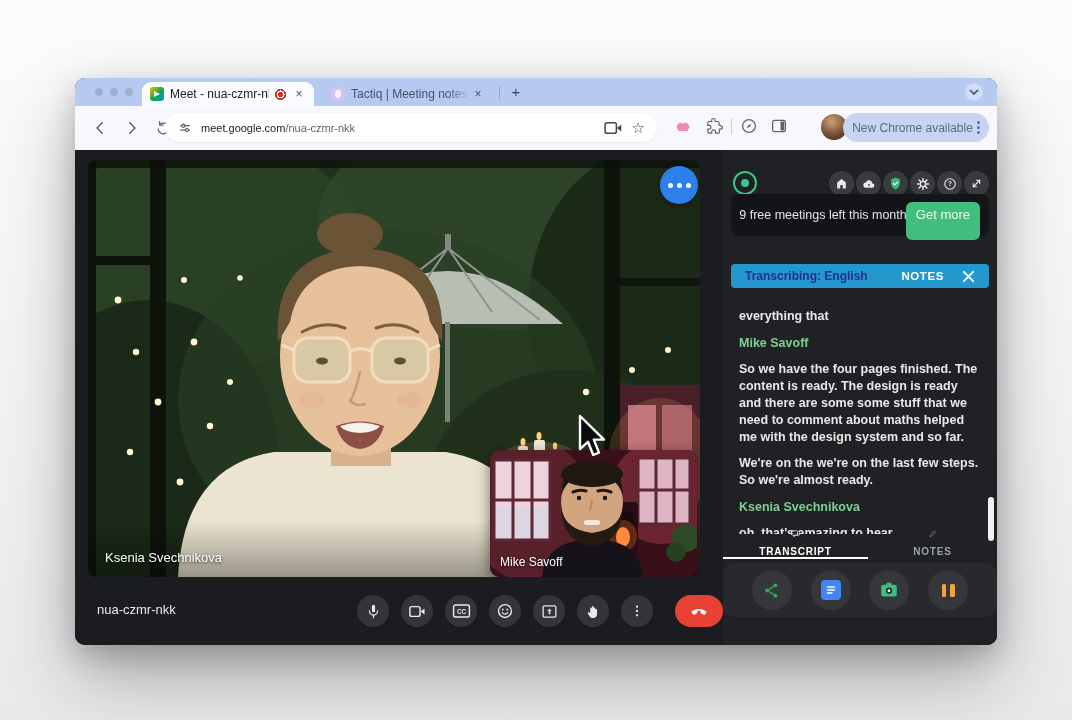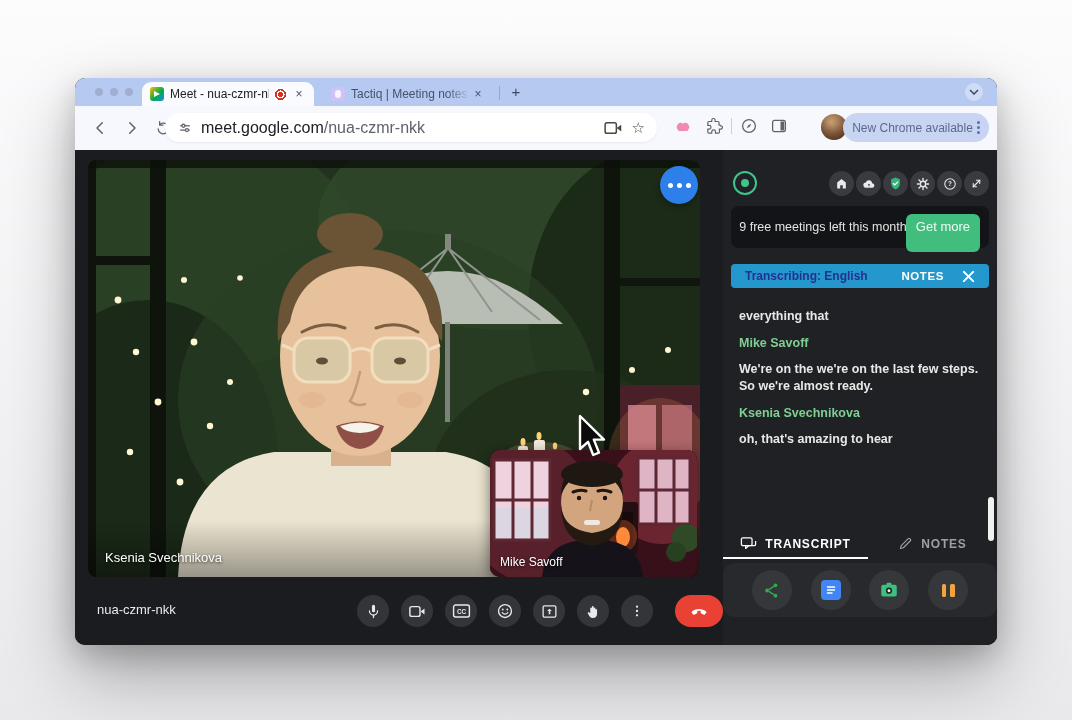--- a/index.html
+++ b/index.html
@@ -31,21 +31,21 @@
   .favicon.tactiq:after{content:"";position:absolute;left:4px;top:3px;width:6px;height:8px;border-radius:3px;background:#f6f3ff;}
   .rec{width:15px;height:15px;border-radius:50%;flex:none;margin:0 4px;background:radial-gradient(circle,#d93025 0 2.5px,#ffffff 2.5px 4px,#d93025 4px 5.5px,#ffffff 5.5px);}
   .tab-x{font-size:12px;color:#49536a;flex:none;width:14px;text-align:center;line-height:14px;border-radius:50%;}
   .tab-sep{position:absolute;left:424px;top:8px;width:1px;height:14px;background:#93a8d6;}
   .newtab-btn{position:absolute;left:432px;top:5px;width:18px;height:18px;font-size:15px;line-height:17px;text-align:center;color:#3a4763;}
   .strip-chevron{position:absolute;right:14px;top:5px;width:18px;height:18px;border-radius:50%;background:rgba(255,255,255,.35);display:flex;align-items:center;justify-content:center;}
   
   .toolbar{position:absolute;left:0;top:28px;width:100%;height:44px;background:var(--toolbar,#f6f8fd);}
   .nav-ic{position:absolute;top:13px;width:18px;height:18px;color:#5f6368;}
   .addressbar{position:absolute;left:90px;top:7px;width:492px;height:29px;background:#ffffff;border-radius:15px;display:flex;align-items:center;padding:0 12px;box-shadow:0 1px 2px rgba(60,70,100,.08);}
-  .addressbar .url{font-size:16px;margin-left:8px;flex:1;white-space:nowrap;overflow:hidden;}
+  .addressbar .url{font-size:11px;margin-left:8px;flex:1;white-space:nowrap;overflow:hidden;}
   .url .host{color:#202124;}
   .url .path{color:#5f6368;}
   .star-glyph{font-size:15px;color:#454746;margin-left:10px;}
   .ext-row{position:absolute;top:10px;display:flex;align-items:center;}
   .tb-sep{width:1px;height:16px;background:#c8cfdd;margin:0 8px;}
   .avatar{position:absolute;left:746px;top:8px;width:26px;height:26px;border-radius:50%;background:radial-gradient(circle at 38% 32%,#c9a076,#8a5f3f 62%,#553a26 100%);box-shadow:inset 0 -8px 8px rgba(40,20,5,.35);}
   .update-pill{position:absolute;left:768px;top:7px;width:146px;height:29px;border-radius:15px;background:#c7d5f2;display:flex;align-items:center;justify-content:center;gap:4px;font-size:12px;color:#5a6a8d;}
   .vdots{display:inline-flex;flex-direction:column;gap:2px;}
   .vdots i{width:3px;height:3px;border-radius:50%;background:#5672b6;display:block;}
   
@@ -61,32 +61,32 @@
   .meet-code{position:absolute;left:22px;top:452px;color:#e8eaed;font-size:13px;}
   .controls{position:absolute;left:282px;top:445px;display:flex;align-items:center;gap:12px;}
   .ctl{width:32px;height:32px;border-radius:50%;background:#333538;display:flex;align-items:center;justify-content:center;flex:none;}
   .endcall{width:48px;height:32px;border-radius:16px;background:var(--end-call-red,#e94235);display:flex;align-items:center;justify-content:center;margin-left:10px;}
   
   .panel{position:absolute;left:648px;top:0;width:274px;height:495px;background:#202124;}
   .tq-logo{position:absolute;left:10px;top:21px;width:24px;height:24px;border-radius:50%;border:2.5px solid #3cc489;display:flex;align-items:center;justify-content:center;}
   .tq-logo i{width:8px;height:8px;border-radius:50%;background:#3cc489;display:block;}
   .tq-icons{position:absolute;right:8px;top:21px;display:flex;gap:2px;}
   .tq-ic{width:25px;height:25px;border-radius:50%;background:#3a3b3e;display:flex;align-items:center;justify-content:center;flex:none;}
-  .quota{position:absolute;left:8px;top:56px;width:258px;height:42px;background:#131417;border-radius:8px;display:flex;align-items:center;}
+  .quota{position:absolute;left:8px;top:44px;width:258px;height:42px;background:#131417;border-radius:8px;display:flex;align-items:center;}
   .quota .txt{width:178px;text-align:center;color:#e4e4e4;font-size:12.5px;line-height:1.35;padding-left:6px;}
   .quota .btn{position:absolute;right:9px;top:8px;height:38px;padding:0 10px;border-radius:6px;background:var(--get-more-green,#41bd7d);color:rgba(255,255,255,.92);font-size:13px;line-height:26px;}
   .banner{position:absolute;left:8px;top:114px;width:258px;height:24px;background:var(--banner-blue,#2498cd);border-radius:4px;display:flex;align-items:center;}
   .banner .lbl{font-size:12px;font-weight:bold;color:var(--banner-text,#23308f);margin-left:14px;flex:1;}
   .banner .chg{font-size:11.5px;font-weight:bold;color:#fff;letter-spacing:.6px;margin-right:18px;}
   .transcript{position:absolute;left:16px;top:158px;width:242px;height:226px;overflow:hidden;color:#e8e8e8;font-size:12.5px;line-height:17px;}
   .transcript p{margin:0 0 9px;font-weight:bold;}
   .transcript .speaker{color:var(--speaker-green,#7fcf93);margin:10px 0 9px;}
   .scrollthumb{position:absolute;right:3px;top:347px;width:6px;height:44px;border-radius:3px;background:#f0f0f0;}
   .tq-tabs{position:absolute;left:0;top:380px;width:274px;height:27px;display:flex;}
-  .tq-tab{display:flex;align-items:center;justify-content:center;gap:8px;font-size:12px;letter-spacing:.8px;font-weight:bold;}
+  .tq-tab{display:flex;align-items:center;justify-content:center;gap:8px;font-size:10px;letter-spacing:.8px;font-weight:bold;flex-direction:column;}
   .tq-tab.transcript-tab{width:145px;color:#ffffff;}
   .tq-tab.notes-tab{flex:1;color:#9aa0a6;}
   .tab-underline{position:absolute;left:0;top:407px;width:145px;height:2px;background:#fff;}
   .actions{position:absolute;left:0;top:413px;width:274px;height:54px;background:#28292c;border-radius:12px;display:flex;align-items:center;justify-content:space-evenly;padding:0 10px;}
   .act{width:40px;height:40px;border-radius:50%;background:#36373b;display:flex;align-items:center;justify-content:center;}
   .docs-chip{width:20px;height:20px;border-radius:4px;background:var(--docs-blue,#4285f4);display:flex;align-items:center;justify-content:center;}
   .pause-bars{display:flex;gap:4px;}
   .pause-bars i{width:4.5px;height:13px;border-radius:1.5px;background:var(--pause-amber,#f2a33c);display:block;}
   
   .cursor{position:absolute;left:577px;top:414px;}
@@ -436,20 +436,21 @@
         <span class="lbl">Transcribing: English</span>
         <span class="chg">NOTES</span>
         <svg width="13" height="13" viewBox="0 0 14 14" style="margin-right:14px">
             <path d="M2 2l10 10M12 2L2 12" stroke="#fff" stroke-width="2.2" stroke-linecap="round"></path>
           </svg>
       </div>
 
       <div class="transcript">
         <p>everything that</p>
         <p class="speaker">Mike Savoff</p>
+        <p>So we have the four pages finished. The content is ready. The design is ready and there are some some stuff that we need to comment about maths helped me with the design system and so far.</p>
         <p>We're on the we're on the last few steps. So we're almost ready.</p>
         <p class="speaker">Ksenia Svechnikova</p>
         <p>oh, that's amazing to hear</p>
       </div>
 
       <div class="scrollthumb"></div>
 
       <div class="tq-tabs">
         <div class="tq-tab transcript-tab">
           <svg width="17" height="15" viewBox="0 0 24 20">

